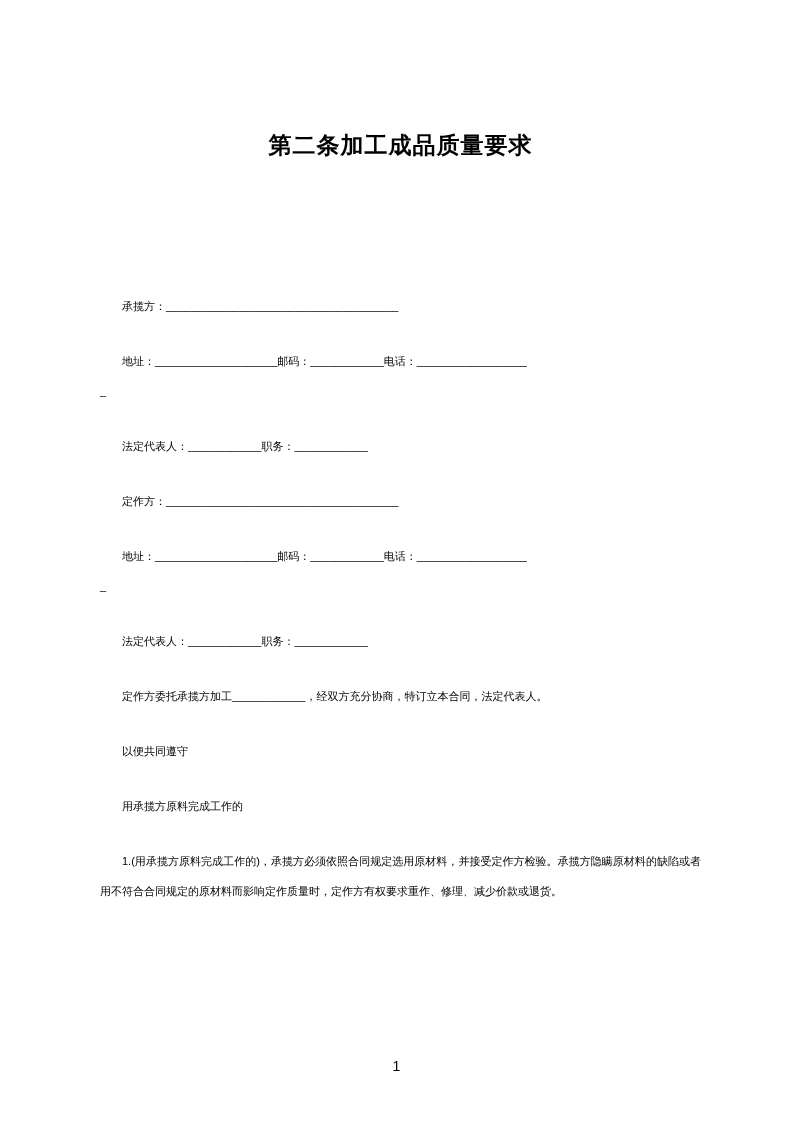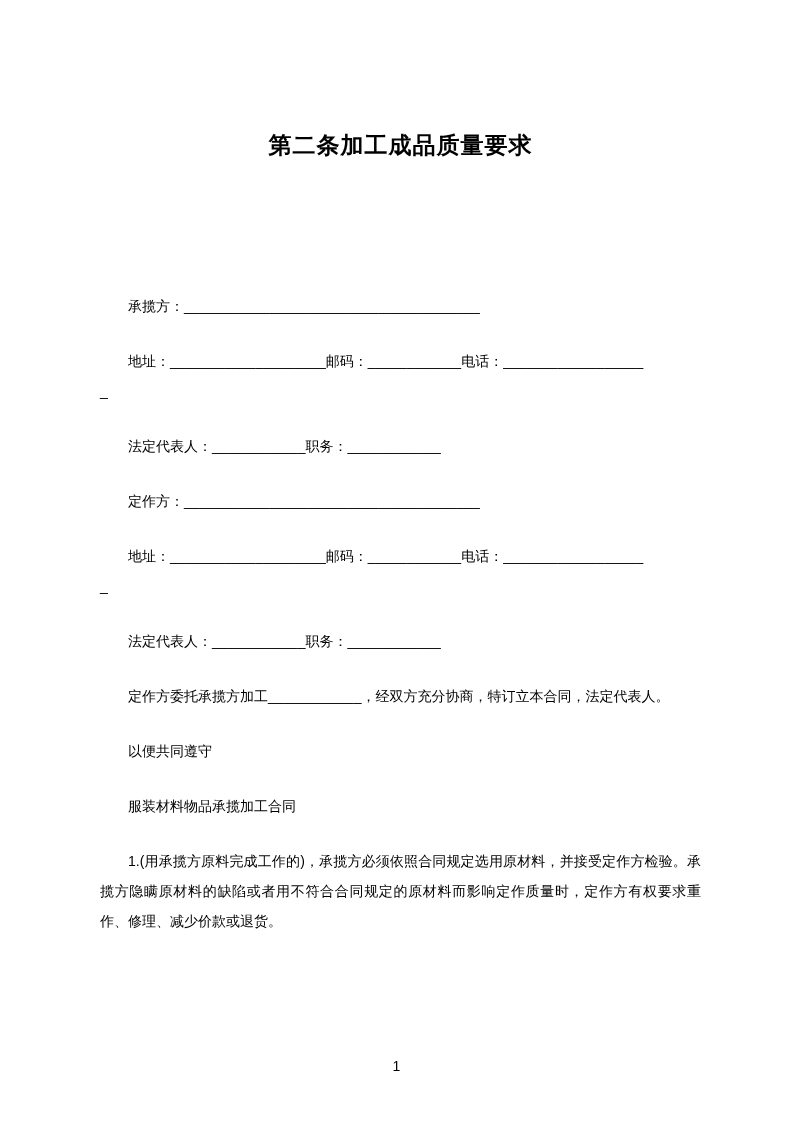--- a/index.html
+++ b/index.html
@@ -19,21 +19,21 @@
   }
   .title {
     font-size: 23px;
     font-weight: bold;
     text-align: center;
     margin-top: 34px;
     letter-spacing: 1px;
   }
   .content {
     margin-top: 130px;
-    font-size: 14px;
+    font-size: 11px;
     line-height: 30px;
     text-align: justify;
   }
   p.line {
     margin-bottom: 25px;
     text-indent: 2em;
   }
   p.line.cont {
     text-indent: 0;
     margin-top: -25px;
@@ -69,21 +69,21 @@
     <p class="line">地址：____________________邮码：____________电话：__________________</p>
 
     <p class="line cont">_</p>
 
     <p class="line">法定代表人：____________职务：____________</p>
 
     <p class="line">定作方委托承揽方加工____________，经双方充分协商，特订立本合同，法定代表人。</p>
 
     <p class="line">以便共同遵守</p>
 
-    <p class="line">服装材料物品承揽加工合同</p>
+    <p class="line">用承揽方原料完成工作的</p>
 
 
     <p class="line">1.(用承揽方原料完成工作的)，承揽方必须依照合同规定选用原材料，并接受定作方检验。承揽方隐瞒原材料的缺陷或者用不符合合同规定的原材料而影响定作质量时，定作方有权要求重作、修理、减少价款或退货。</p>
 
   </div>
 
   <div class="page-number">1</div>
 
 </div>
 

